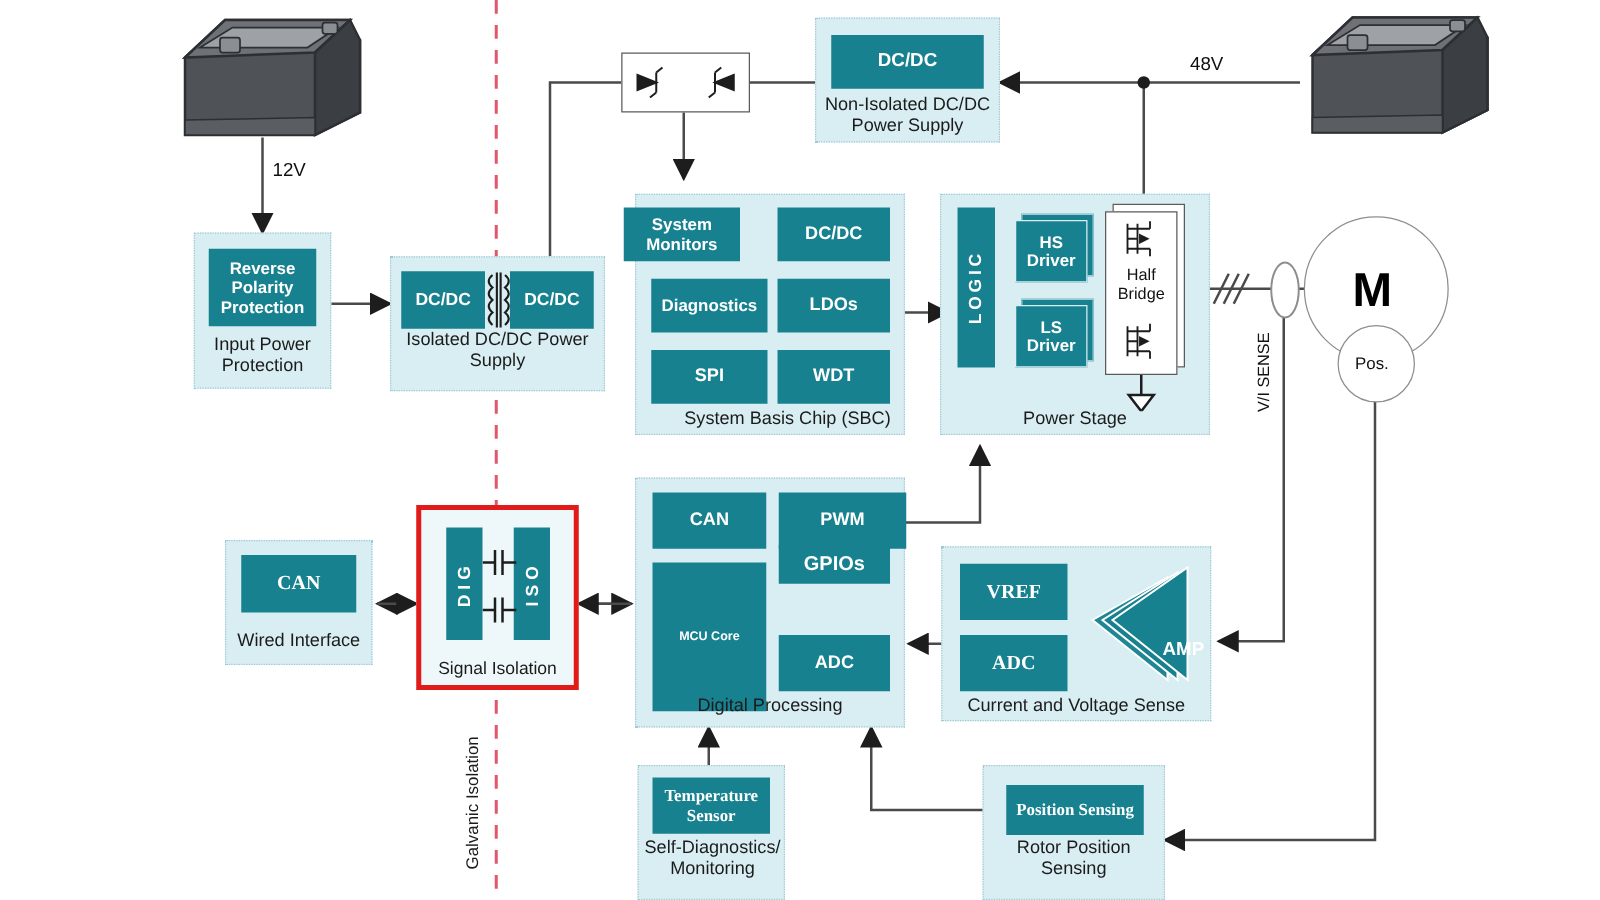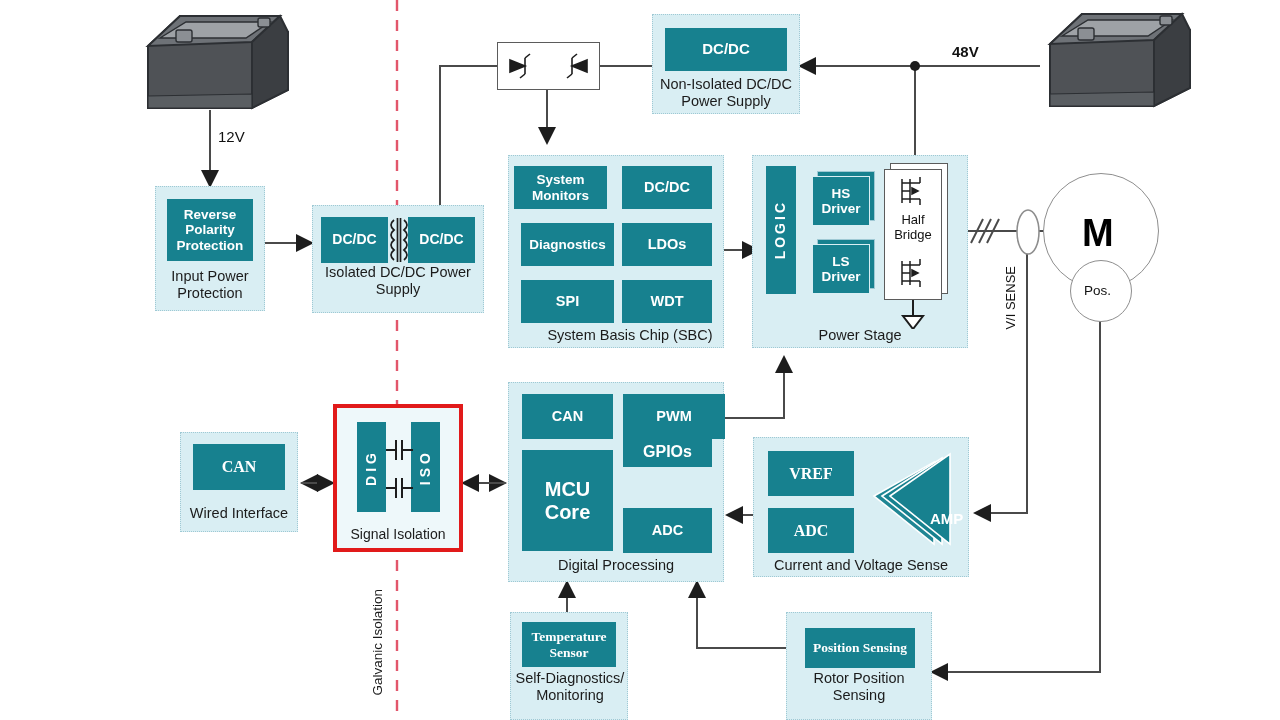--- a/index.html
+++ b/index.html
@@ -105,21 +105,21 @@
     <g>
       <polygon points="8,38 40,8 140,8 140,18 148,24 148,82 112,100 8,100" fill="#4f5256" stroke="#2c2f33" stroke-width="2"></polygon>
       <polygon points="8,38 40,8 140,8 112,34 8,38" fill="#6e7277" stroke="#2c2f33" stroke-width="2"></polygon>
       <polygon points="112,34 140,8 148,24 148,82 112,100" fill="#3b3e42" stroke="#2c2f33" stroke-width="2"></polygon>
       <polygon points="20,30 46,14 130,14 106,30" fill="#9ea2a6" stroke="#2c2f33" stroke-width="1.4"></polygon>
       <rect x="36" y="22" width="16" height="12" rx="2" fill="#8b8f94" stroke="#2c2f33" stroke-width="1.4"></rect>
       <rect x="118" y="10" width="12" height="9" rx="2" fill="#8b8f94" stroke="#2c2f33" stroke-width="1.4"></rect>
       <polygon points="8,88 112,86 112,100 8,100" fill="#5a5e62" stroke="#2c2f33" stroke-width="1.2"></polygon>
     </g>
   </svg>
-  <div class="lbl" style="left:952px;top:43px;font-size:15px;font-weight:bold;">48V</div>
+  <div class="lbl" style="left:952px;top:43px;font-size:15px;font-weight:normal;">48V</div>
 
   <div class="wh" style="left:497px;top:42px;width:103px;height:48px;"></div>
   <svg style="position:absolute;left:497px;top:42px;width:103px;height:48px;">
     <g fill="#1d1d1d" stroke="#1d1d1d" stroke-width="1.6">
       <polygon points="13,18 28,24 13,30"></polygon>
       <line x1="28" y1="16" x2="28" y2="32"></line>
       <path d="M28,16 L33,12" fill="none"></path>
       <path d="M28,32 L23,36" fill="none"></path>
       <polygon points="90,18 75,24 90,30"></polygon>
       <line x1="75" y1="16" x2="75" y2="32"></line>
@@ -148,21 +148,21 @@
       <path d="M8,6 q-6,5 0,10 q-6,5 0,10 q-6,5 0,10 q-6,5 0,10"></path>
       <path d="M18,6 q6,5 0,10 q6,5 0,10 q6,5 0,10 q6,5 0,10"></path>
       <line x1="11.5" y1="4" x2="11.5" y2="48"></line>
       <line x1="14.5" y1="4" x2="14.5" y2="48"></line>
     </g>
   </svg>
   <div class="cap" style="left:307px;top:264px;width:182px;white-space:pre-line;">Isolated DC/DC Power
 Supply</div>
 
   <div class="panel" style="left:508px;top:155px;width:216px;height:193px;"></div>
-  <div class="tile" style="left:514px;top:166px;width:93px;height:43px;font-size:13.5px;white-space:pre-line;">System
+  <div class="tile" style="left:499px;top:166px;width:93px;height:43px;font-size:13.5px;white-space:pre-line;">System
 Monitors</div>
   <div class="tile" style="left:622px;top:166px;width:90px;height:43px;font-size:14.5px;">DC/DC</div>
   <div class="tile" style="left:622px;top:223px;width:90px;height:43px;font-size:14.5px;">LDOs</div>
   <div class="tile" style="left:521px;top:223px;width:93px;height:43px;font-size:13.5px;">Diagnostics</div>
   <div class="tile" style="left:521px;top:280px;width:93px;height:43px;font-size:14.5px;">SPI</div>
   <div class="tile" style="left:622px;top:280px;width:90px;height:43px;font-size:14.5px;">WDT</div>
   <div class="cap" style="left:508px;top:327px;width:216px;padding-left:28px;">System Basis Chip (SBC)</div>
 
   <div class="panel" style="left:752px;top:155px;width:216px;height:193px;"></div>
   <div class="tile" style="left:766px;top:166px;width:30px;height:128px;font-size:14px;">
@@ -242,21 +242,21 @@
   </svg>
   <div class="cap" style="left:333px;top:526px;width:130px;font-size:14px;">Signal Isolation</div>
 
   <div class="panel" style="left:180px;top:432px;width:118px;height:100px;"></div>
   <div class="tile serif" style="left:193px;top:444px;width:92px;height:46px;font-size:16px;">CAN</div>
   <div class="cap" style="left:175px;top:505px;width:128px;">Wired Interface</div>
 
   <div class="panel" style="left:508px;top:382px;width:216px;height:200px;"></div>
   <div class="tile" style="left:522px;top:394px;width:91px;height:45px;font-size:14.5px;">CAN</div>
   <div class="tile" style="left:623px;top:394px;width:102px;height:45px;font-size:14.5px;">PWM</div>
-  <div class="tile" style="left:522px;top:450px;width:91px;height:101px;font-size:20px;">MCU Core</div>
+  <div class="tile" style="left:522px;top:450px;width:91px;height:119px;font-size:10px;">MCU Core</div>
   <div class="tile" style="left:623px;top:436px;width:89px;height:31px;font-size:16px;">GPIOs</div>
   <div class="tile" style="left:623px;top:508px;width:89px;height:45px;font-size:14.5px;">ADC</div>
   <div class="cap" style="left:508px;top:557px;width:216px;">Digital Processing</div>
 
   <div class="panel" style="left:753px;top:437px;width:216px;height:140px;"></div>
   <div class="tile serif" style="left:768px;top:451px;width:86px;height:45px;font-size:16px;">VREF</div>
   <div class="tile serif" style="left:768px;top:508px;width:86px;height:45px;font-size:16px;">ADC</div>
   <svg style="position:absolute;left:872px;top:448px;width:92px;height:108px;">
     <g fill="#17818f" stroke="#ffffff" stroke-width="1.6">
       <polygon points="2,48 62,14 62,96 2,48" opacity="0.95"></polygon>

